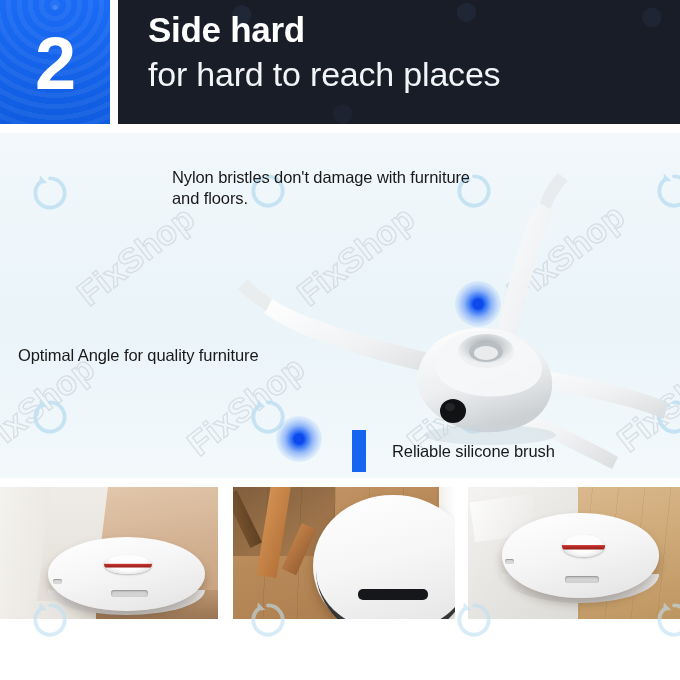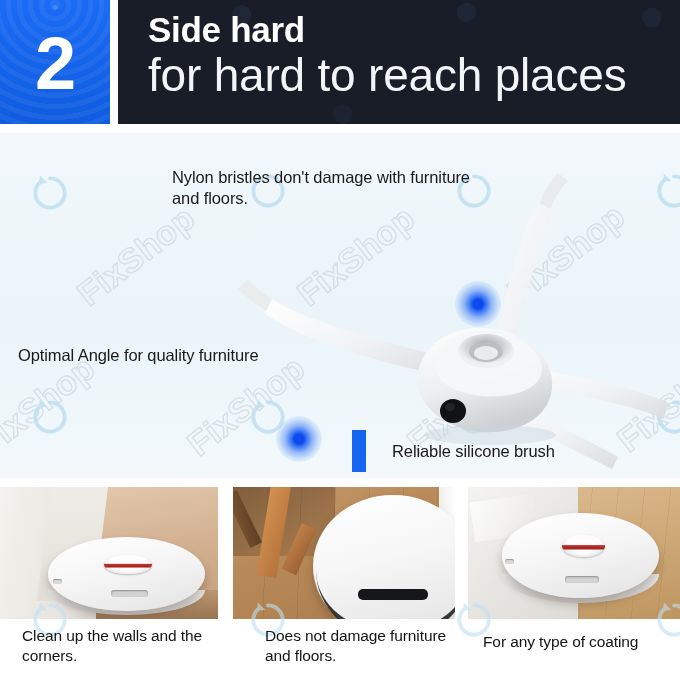--- a/index.html
+++ b/index.html
@@ -37,22 +37,22 @@
       radial-gradient(circle at 95% 14%, rgba(90,130,200,.08) 0 9px, rgba(0,0,0,0) 10px),
       radial-gradient(circle at 40% 92%, rgba(90,130,200,.06) 0 9px, rgba(0,0,0,0) 10px);
     padding:10px 0 0 30px;box-sizing:border-box;
     overflow:hidden;
   }
   .title-main{
     color:#ffffff;font-size:35px;font-weight:bold;line-height:1.12;
     letter-spacing:-.3px;
   }
   .title-sub{
-    color:#f2f4f8;font-size:46px;font-weight:normal;line-height:1.15;
-    letter-spacing:-.2px;margin-top:0;
+    color:#f2f4f8;font-size:34px;font-weight:normal;line-height:1.15;
+    letter-spacing:-.2px;margin-top:6px;
   }
 
   
   .hero{
     position:absolute;left:0;top:133px;width:680px;height:345px;
     background:#eef6fa;
     background-image:linear-gradient(180deg,#f2f8fb 0%,#eaf4f9 55%,#f3f9fb 100%);
     overflow:hidden;
   }
   
@@ -365,19 +365,14 @@
         <path d="M13 5l-1 9 9-1z" fill="#bfe0f2"></path>
       </svg>
   </div>
   <div class="wm-icon" style="position:absolute;left:652px;top:598px;opacity:.6;">
     <svg viewBox="0 0 48 48">
         <path d="M24 8a16 16 0 1 1-11.3 4.7" fill="none" stroke="#bfe0f2" stroke-width="4.2" stroke-linecap="round"></path>
         <path d="M13 5l-1 9 9-1z" fill="#bfe0f2"></path>
       </svg>
   </div>
 
-  <div class="captions">
-    <div class="cap c1">Clean up the walls and the corners.</div>
-    <div class="cap c2">Does not damage furniture and floors.</div>
-    <div class="cap c3">For any type of coating</div>
-  </div>
 
 </div>
 
 </body></html>

